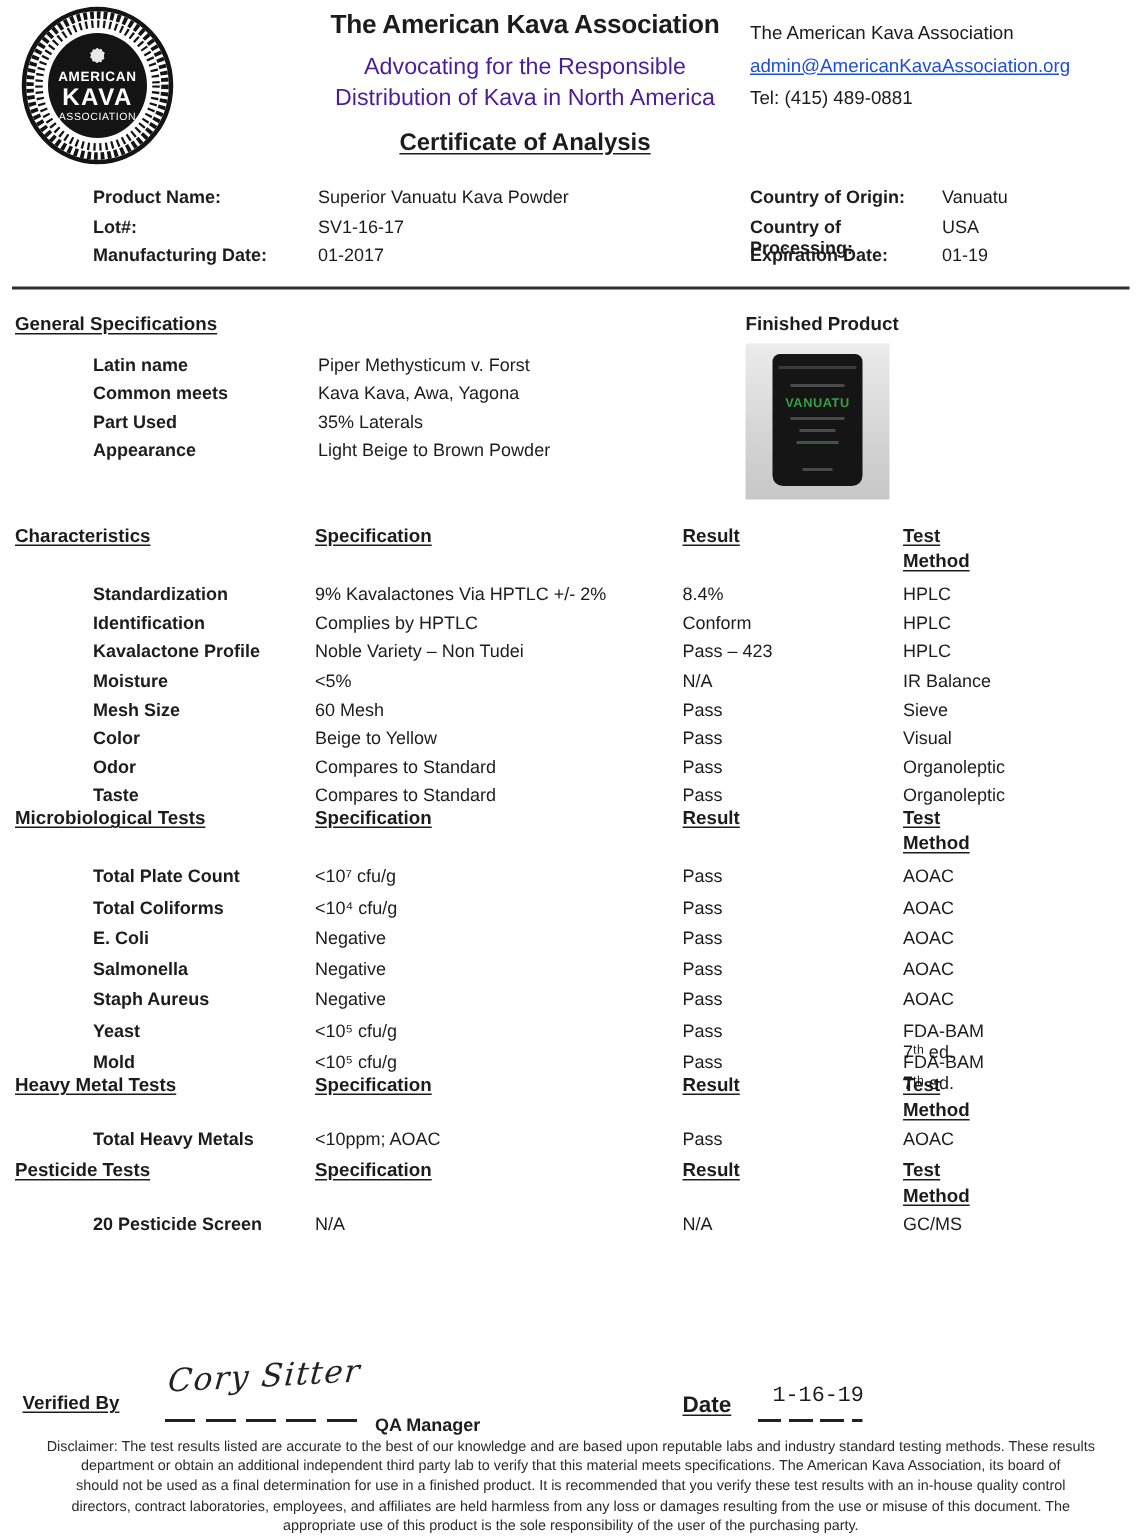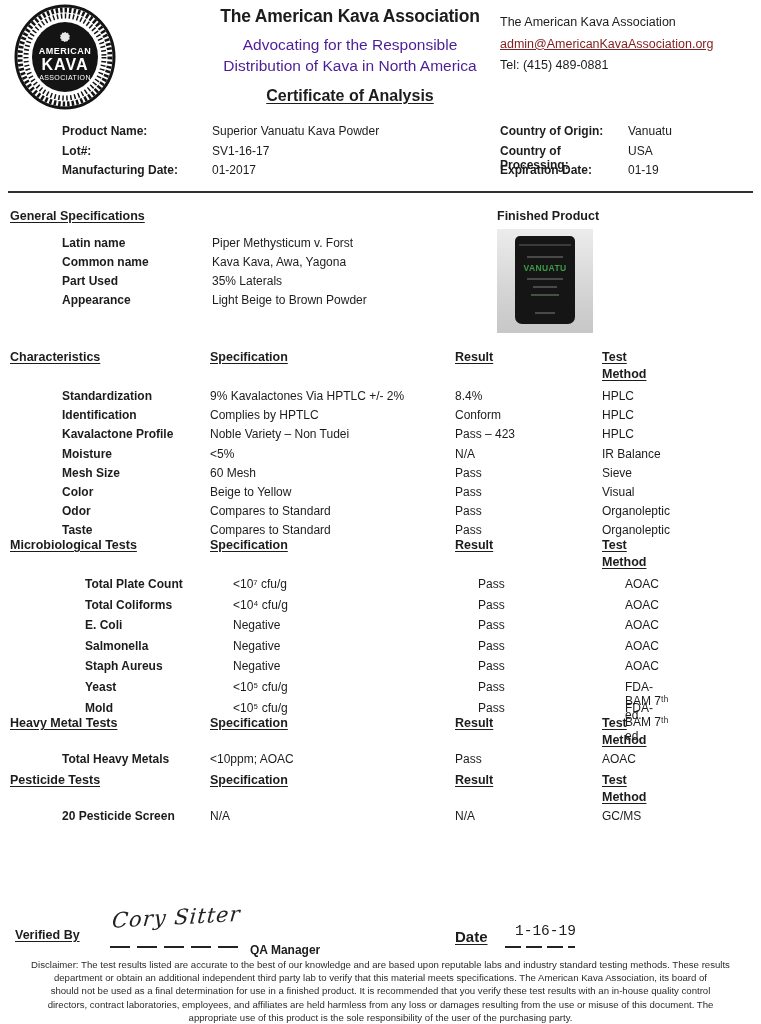--- a/index.html
+++ b/index.html
@@ -6,21 +6,21 @@
   html,body { background:#fff; }
   body { font-family:"Liberation Sans","DejaVu Sans",sans-serif; color:#1c1c1c; }
   .page { position:relative; width:761px; height:1024px; background:#fff; overflow:hidden; }
 
   
   .logo { position:absolute; left:13px; top:3px; width:104px; height:108px; }
   .title-block { position:absolute; left:183px; top:6px; width:334px; text-align:center; }
   .org-title { font-size:17.5px; font-weight:bold; letter-spacing:-0.2px; }
   .tagline { font-size:15.5px; line-height:21px; margin-top:7px; color:#4c1d95; }
   .contact-block { position:absolute; left:500px; top:12px; font-size:12.5px; line-height:21.5px; }
-  .email-link { color:#7f1d1d; text-decoration:underline; cursor:pointer; }
+  .email-link { color:#1d4ed8; text-decoration:underline; cursor:pointer; }
   .doc-title { position:absolute; left:183px; top:87px; width:334px; text-align:center;
                font-size:16px; font-weight:bold; }
   .us { text-decoration:underline; text-underline-offset:2px; }
 
   
   .pinfo { position:absolute; left:0; top:124px; width:731px; font-size:12px; }
   .pinfo .trow { display:grid; grid-template-columns:150px 288px 128px 1fr;
                  margin-left:62px; height:19.5px; align-items:start; }
   .pinfo .c0, .pinfo .c2 { font-weight:bold; }
 
@@ -48,21 +48,21 @@
   .pl4 { top:58px; left:16px; right:16px; background:#3f553f; } .pl5 { top:76px; left:20px; right:20px; }
 
   
   .ttable { position:absolute; left:0; width:671px; }
   .t-char { top:349px; } .t-micro { top:537px; } .t-heavy { top:715px; } .t-pest { top:772px; }
   .thead { display:grid; grid-template-columns:200px 245px 147px 1fr; padding-left:10px;
            font-size:12.5px; font-weight:bold; line-height:17px; }
   .tbody { margin-top:6px; font-size:12px; }
   .tbody .trow { display:grid; grid-template-columns:200px 245px 147px 1fr; padding-left:10px;
                  height:19.2px; align-items:start; }
-  .t-micro .tbody .trow { height:20.6px;margin-left:23px; }
+  .t-micro .tbody .trow { height:20.6px; }
   .t-heavy .tbody, .t-pest .tbody { margin-top:3px; }
   .tbody .c0 { padding-left:52px; font-weight:bold; }
 
   
   .verified-label { position:absolute; left:15px; top:928px; font-size:12.5px; font-weight:bold;
                     text-decoration:underline; text-underline-offset:2px; }
   .signature { position:absolute; left:112px; top:905px; width:140px; font-family:"DejaVu Serif",serif;
                font-style:italic; font-size:21px; color:#222;
                transform:rotate(-3deg) skewX(-8deg); letter-spacing:1px; white-space:nowrap; }
   .sig-line { position:absolute; left:110px; top:946px; width:132px; height:2px;
@@ -137,21 +137,21 @@
   <div class="hr-main"></div>
 
   <div class="gspecs">
     <div class="sec-title">General Specifications</div>
     <div class="rows">
         <div class="trow">
           <div class="c0">Latin name</div>
           <div class="c1">Piper Methysticum v. Forst</div>
         </div>
         <div class="trow">
-          <div class="c0">Common name</div>
+          <div class="c0">Common meets</div>
           <div class="c1">Kava Kava, Awa, Yagona</div>
         </div>
         <div class="trow">
           <div class="c0">Part Used</div>
           <div class="c1">35% Laterals</div>
         </div>
         <div class="trow">
           <div class="c0">Appearance</div>
           <div class="c1">Light Beige to Brown Powder</div>
         </div>

